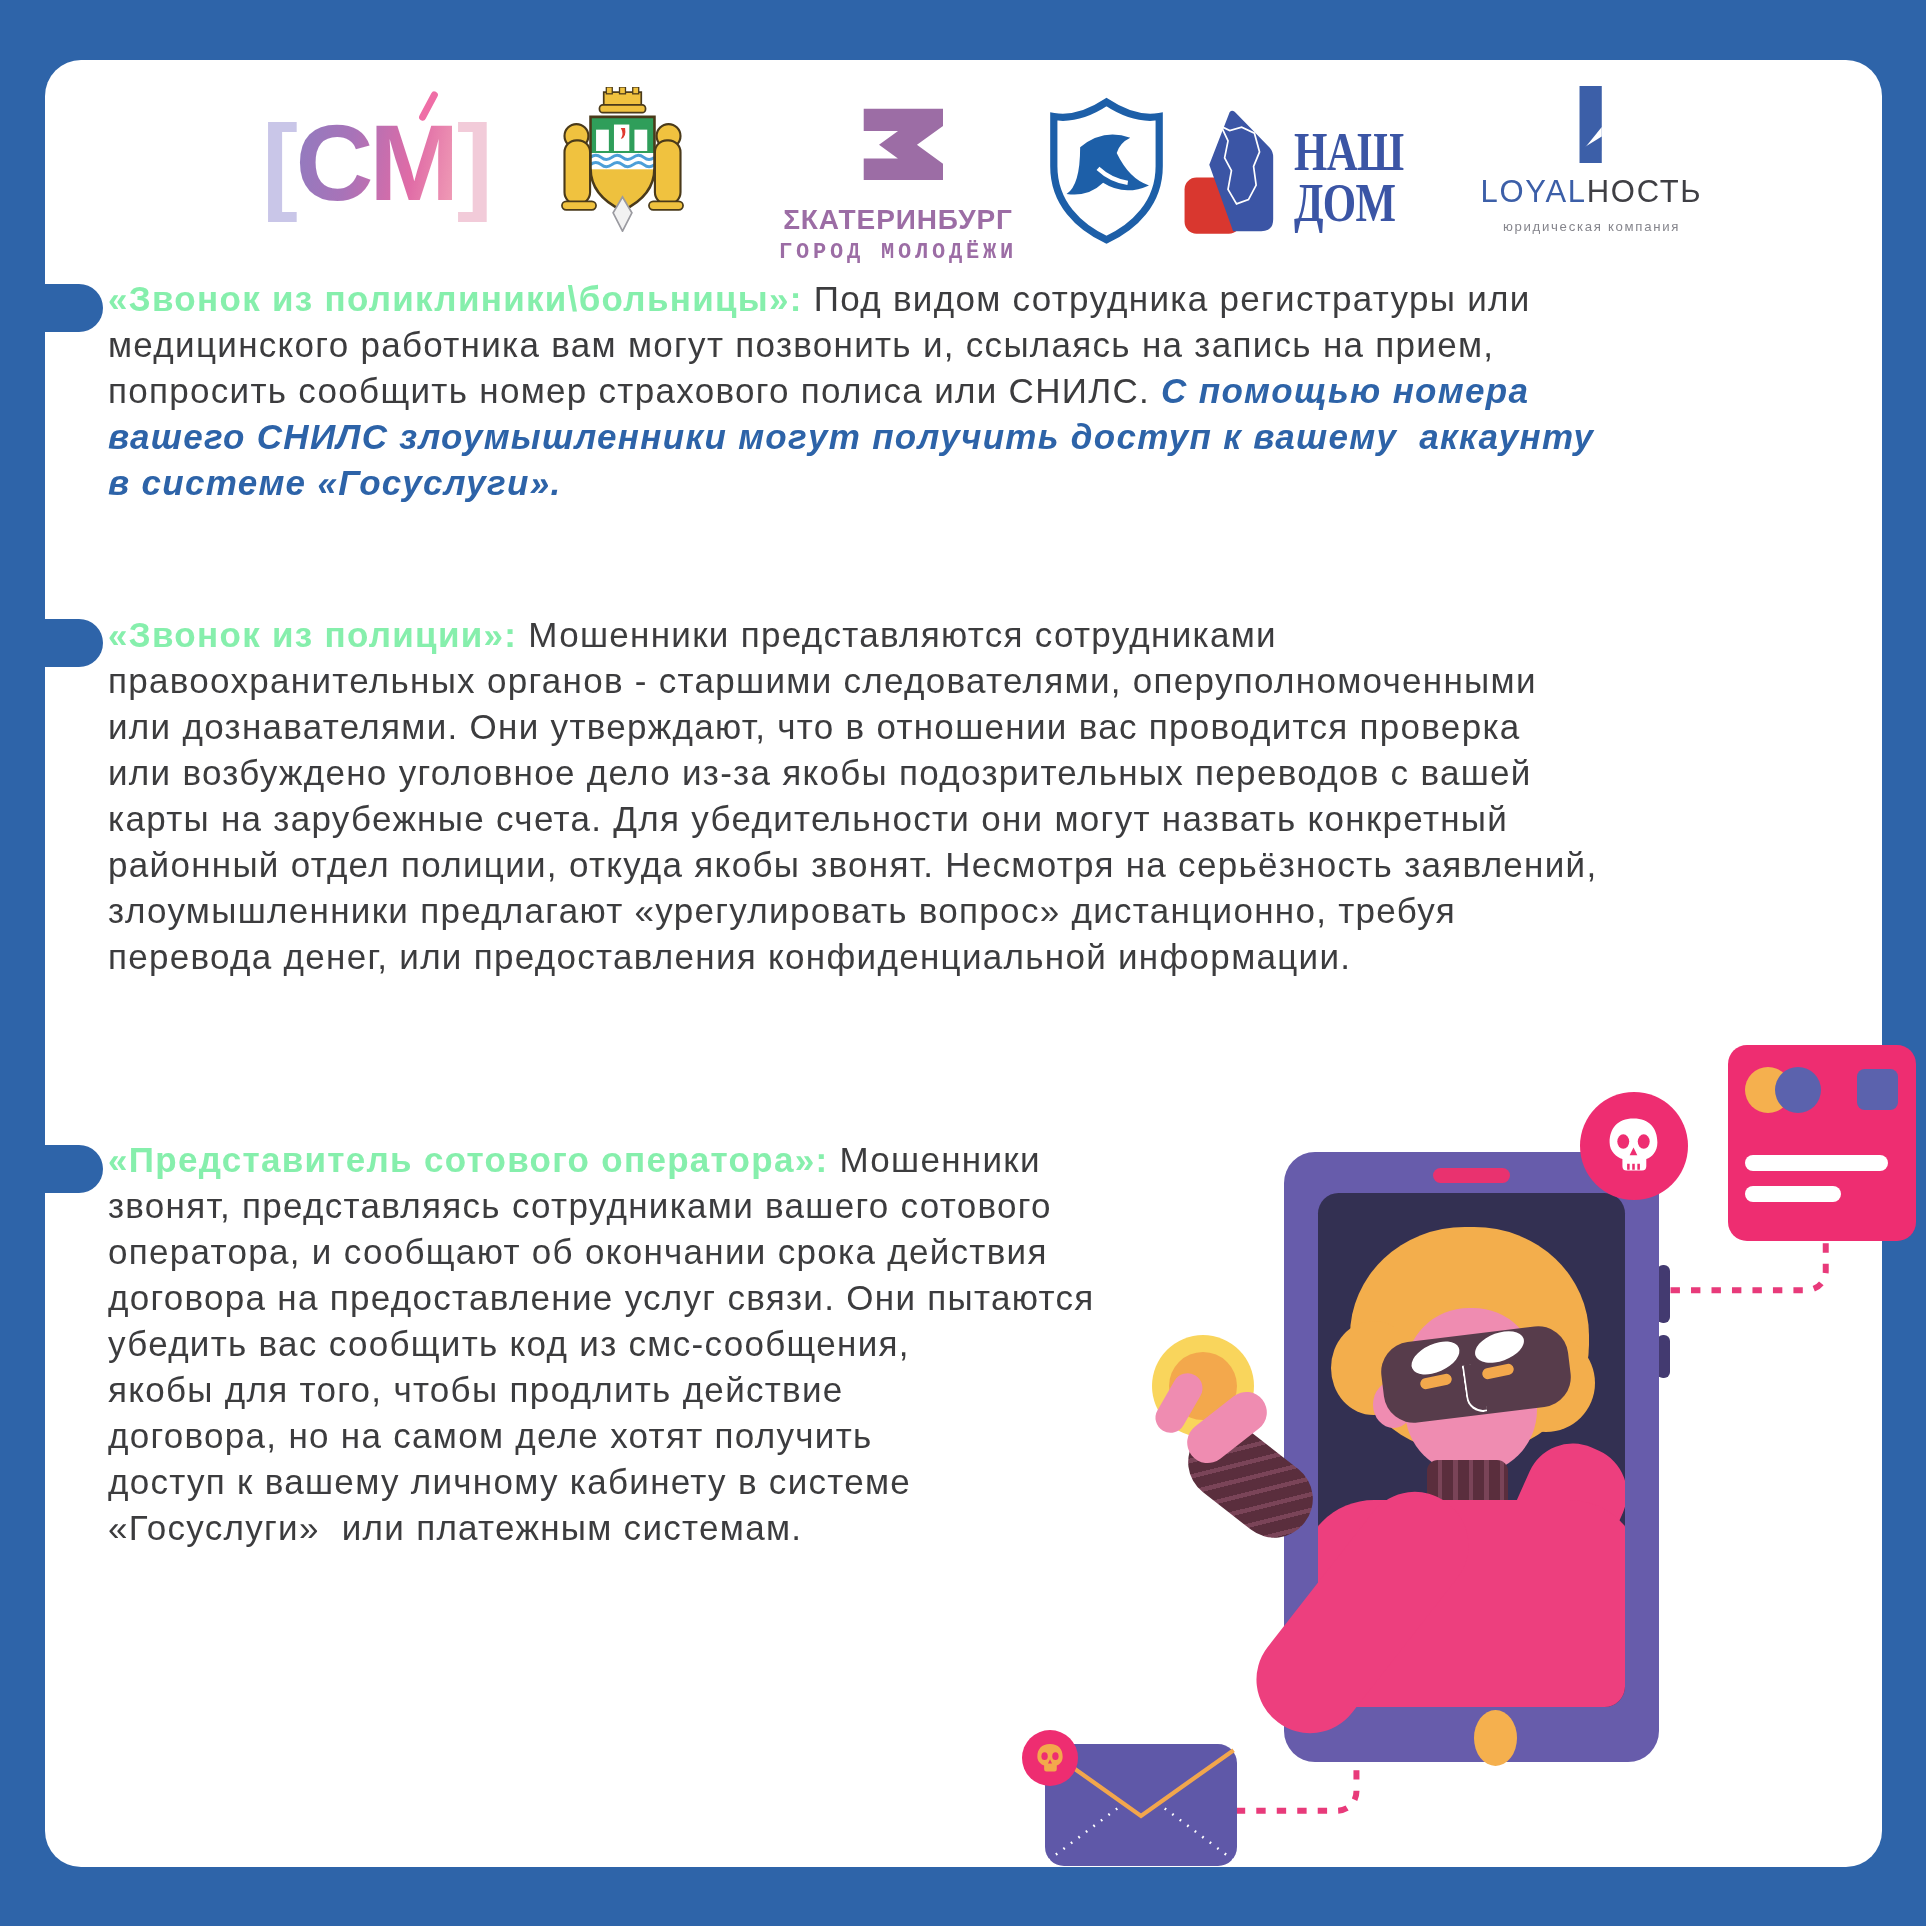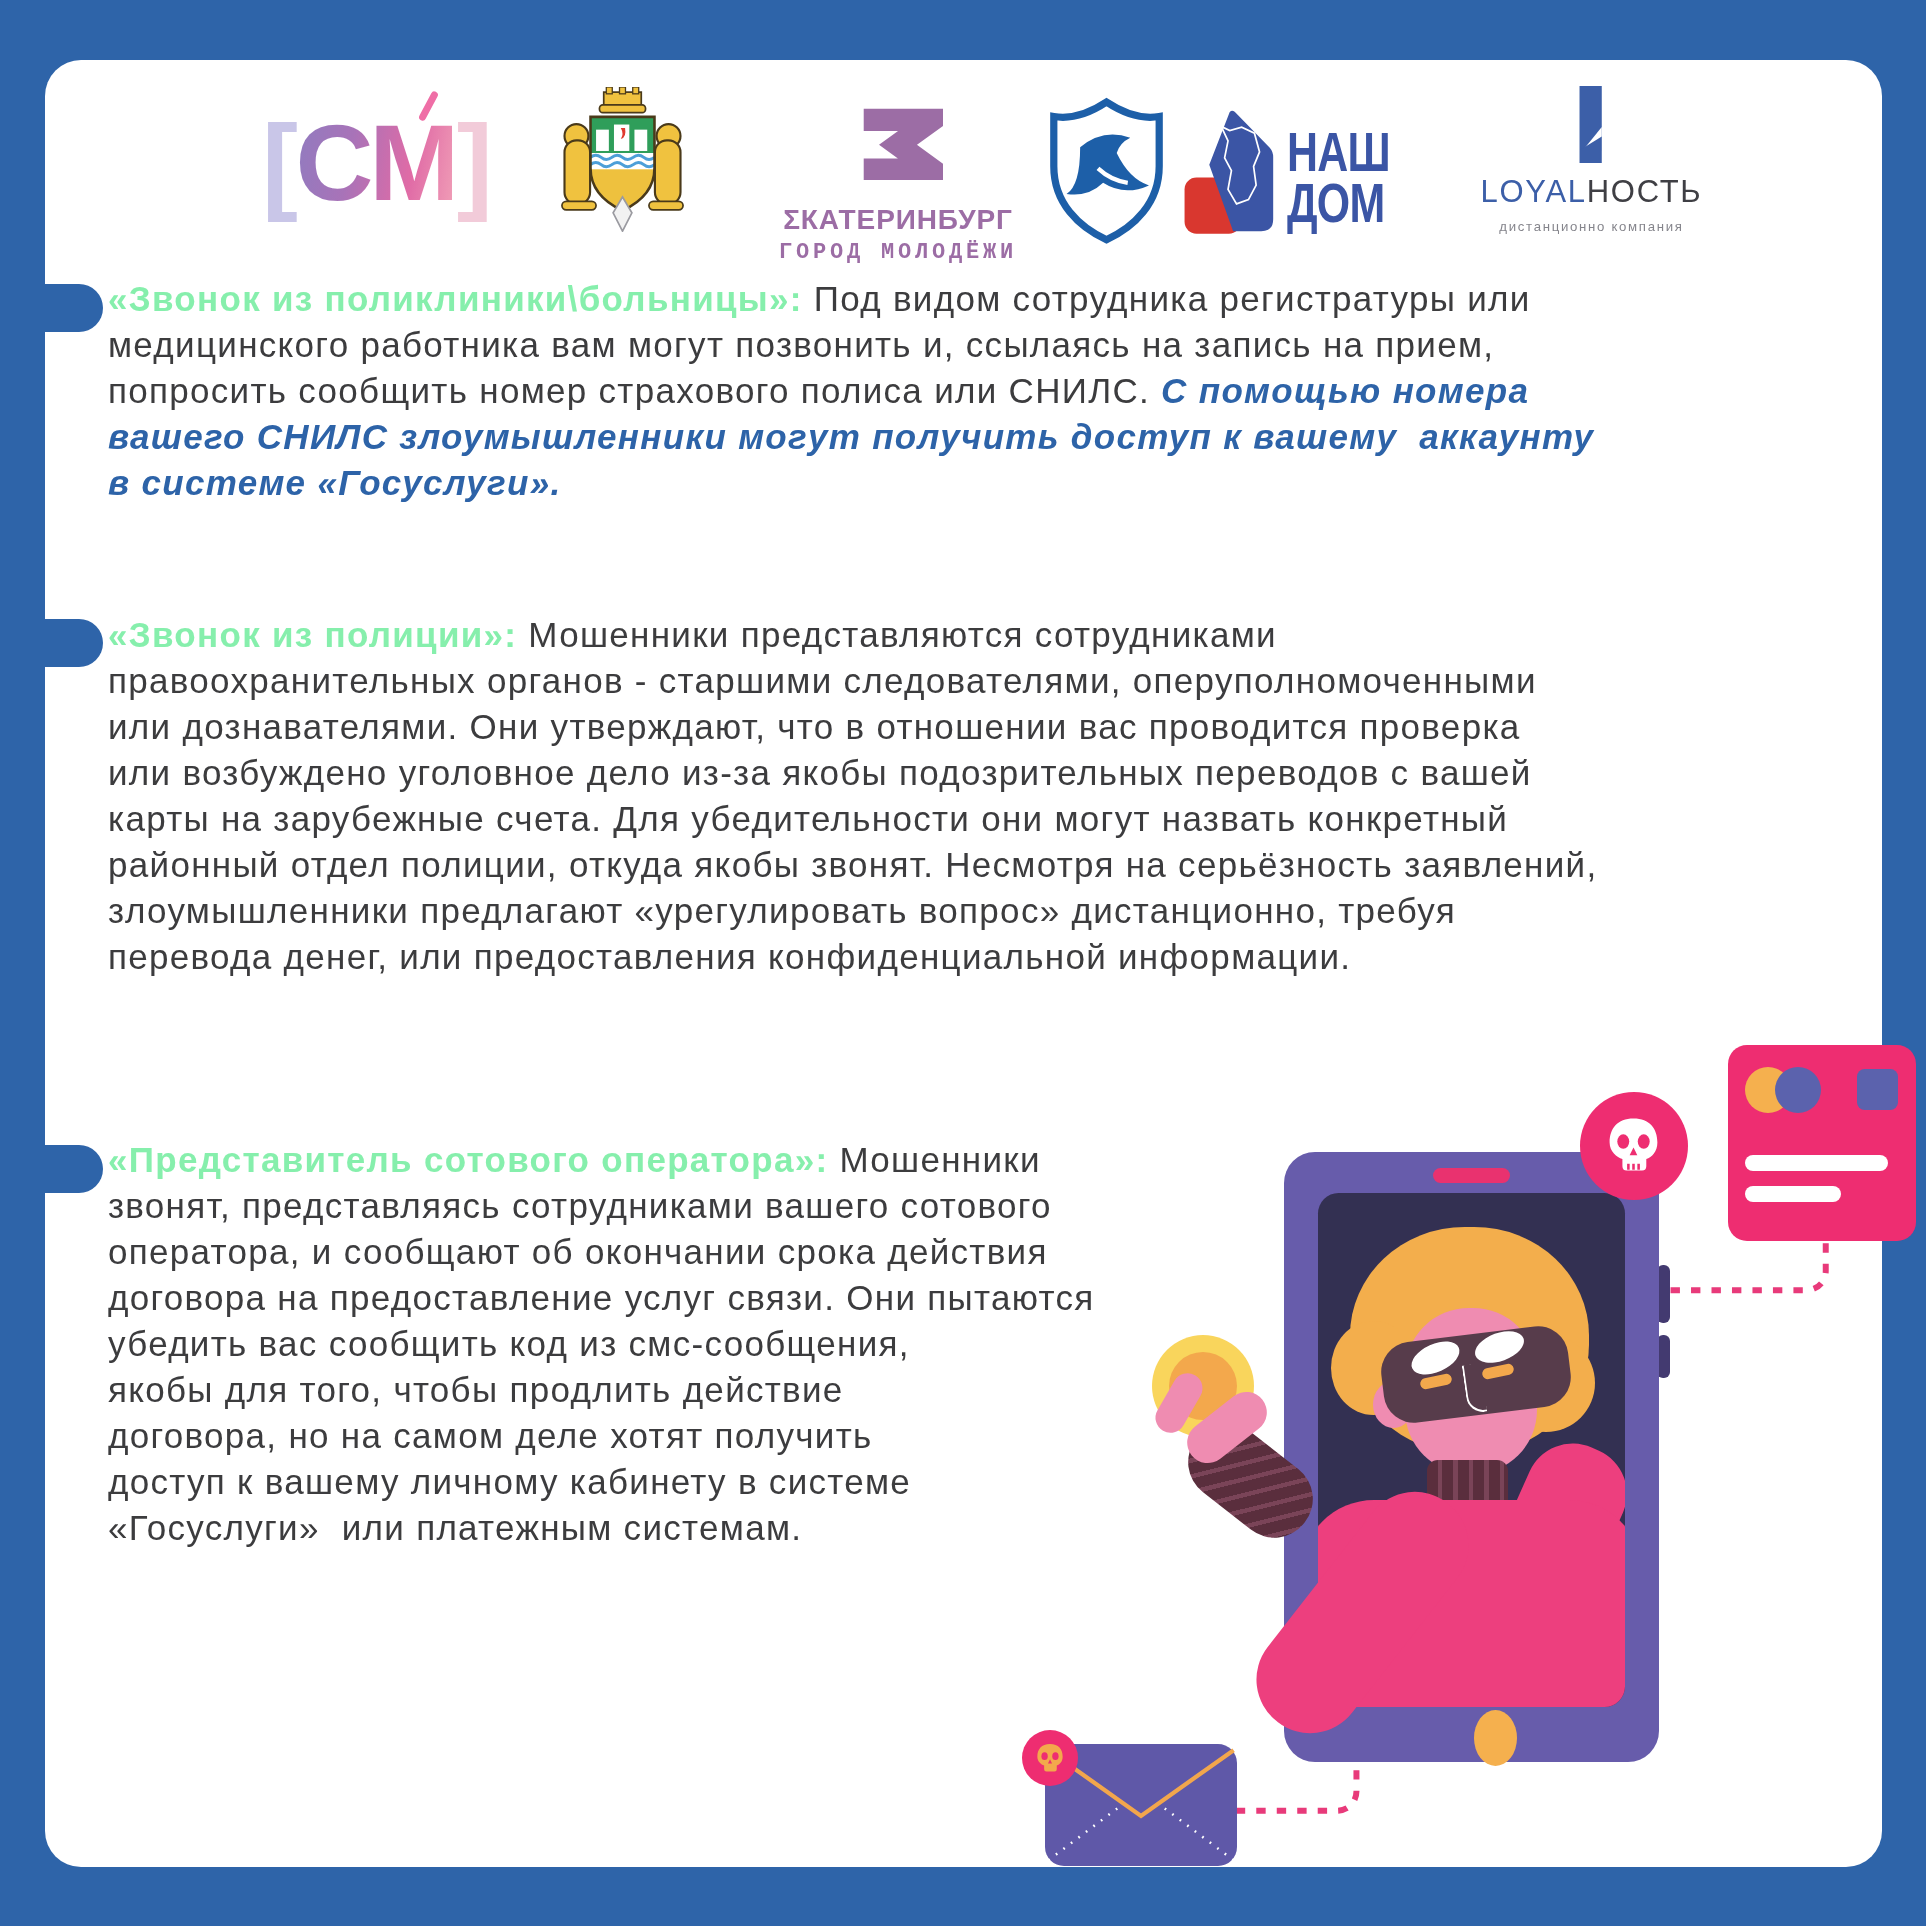--- a/index.html
+++ b/index.html
@@ -24,21 +24,21 @@
   .logo-sm .accent{
     position:absolute;right:25px;top:-12px;width:6.8px;height:32px;border-radius:3.4px;
     background:#ef6ea6;transform:rotate(28deg);
   }
   .logo-coat{left:550px;top:87px;}
   .logo-ekb{left:766px;top:107px;width:264px;text-align:center;color:#9c6da5;}
   .logo-ekb .sigma{display:block;margin:0 auto 14.5px auto;}
   .logo-ekb .l1{font-size:28px;font-weight:bold;letter-spacing:0.9px;margin-top:24px;}
   .logo-ekb .l2{font-size:22px;font-weight:bold;letter-spacing:3.8px;margin-top:4px;font-family:Liberation Mono, monospace;}
   .logo-shield{left:1047px;top:96px;}
-  .logo-nashdom{left:1182px;top:109px;display:flex;align-items:center;gap:7px;}
+  .logo-nashdom{left:1182px;top:109px;display:flex;align-items:center;gap:14px;font-family:Liberation Serif, serif;}
   .logo-nashdom .txt{
     color:#3b55a5;font-size:55px;font-weight:bold;line-height:0.92;letter-spacing:-0.9px;
     transform:scaleX(0.78);transform-origin:left center;
   }
   .logo-loyal{left:1468px;top:86px;width:247px;text-align:center;}
   .logo-loyal .mark{display:block;margin:0 auto 11px auto;}
   .logo-loyal .wordmark{font-size:31px;letter-spacing:1.7px;}
   .logo-loyal .p1{color:#3c5fa8;}
   .logo-loyal .p2{color:#3f3f44;}
   .logo-loyal .sub{margin-top:9.4px;font-size:13.2px;color:#85858c;letter-spacing:1.7px;}
@@ -177,21 +177,21 @@
 
 <div class="logo logo-loyal">
   <svg class="mark" width="43" height="77" viewBox="0 0 100 180">
     <rect x="22" y="0" width="52" height="150" fill="#3c5fa8"></rect>
     <polygon points="74,96 74,150 30,150" fill="#ffffff"></polygon>
     <polygon points="22,150 74,118 74,180 22,180" fill="#3c5fa8"></polygon>
   </svg>
   <div class="wordmark">
     <span class="p1">LOYAL</span><span class="p2">НОСТЬ</span>
   </div>
-  <div class="sub">дистанционно компания</div>
+  <div class="sub">юридическая компания</div>
 </div>
 
 <div class="tab" id="tab1"></div>
 <div class="tab" id="tab2"></div>
 <div class="tab" id="tab3"></div>
 
 <div class="section" id="section1"><span class="hd">«Звонок из поликлиники\больницы»: </span><span>Под видом сотрудника регистратуры или
 медицинского работника вам могут позвонить и, ссылаясь на запись на прием,
 попросить сообщить номер страхового полиса или СНИЛС. </span><span class="em">С помощью номера
 вашего СНИЛС злоумышленники могут получить доступ к вашему&nbsp; аккаунту

